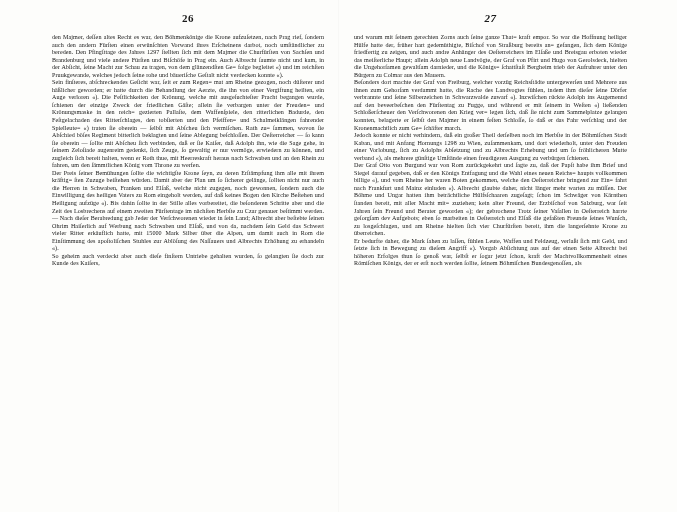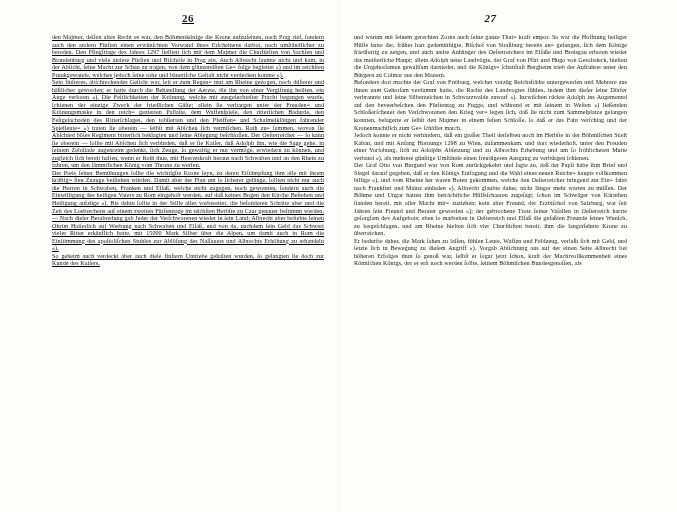--- a/index.html
+++ b/index.html
@@ -23,21 +23,20 @@
     box-sizing: border-box;
   }
   .page {
     position: relative;
     box-sizing: border-box;
     height: 512px;
   }
   .page-left {
     width: 338px;
     padding: 12px 14px 10px 52px;
-    text-decoration: underline;
   }
   .page-right {
     width: 339px;
     padding: 12px 50px 10px 16px;
   }
   .page-number {
     text-align: center;
     font-family: "Liberation Serif", serif;
     font-size: 11px;
     font-weight: bold;

